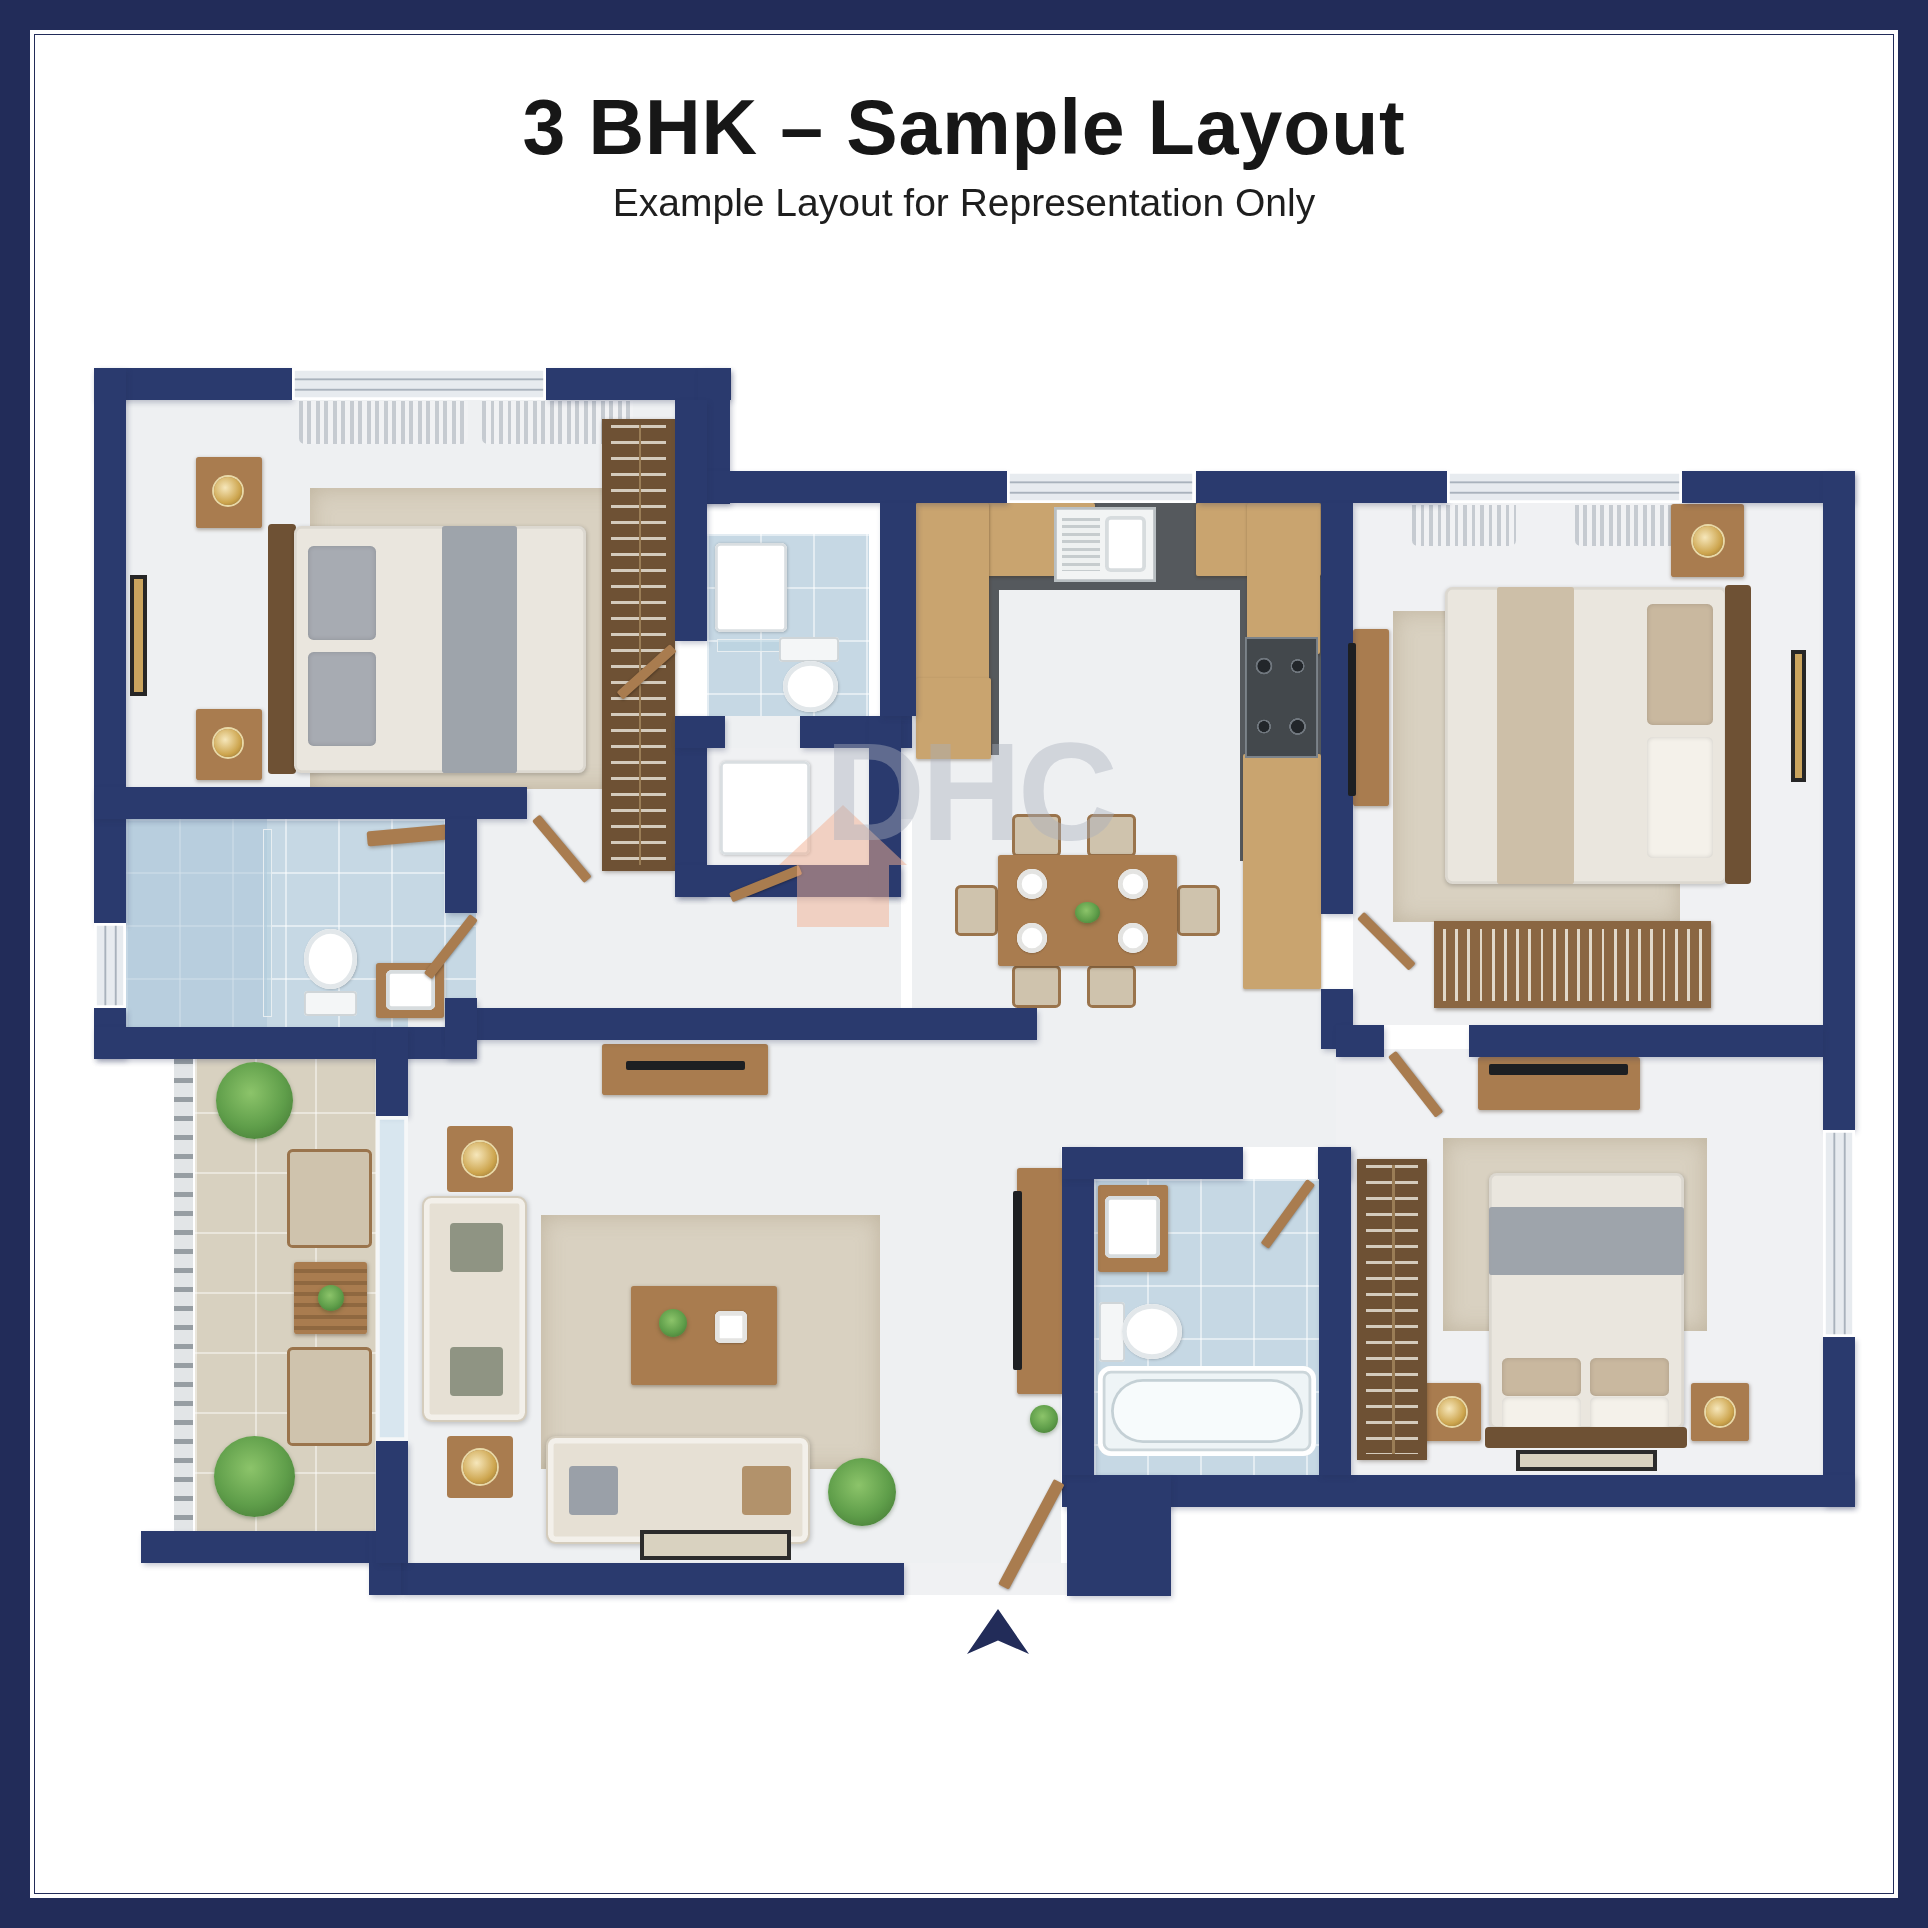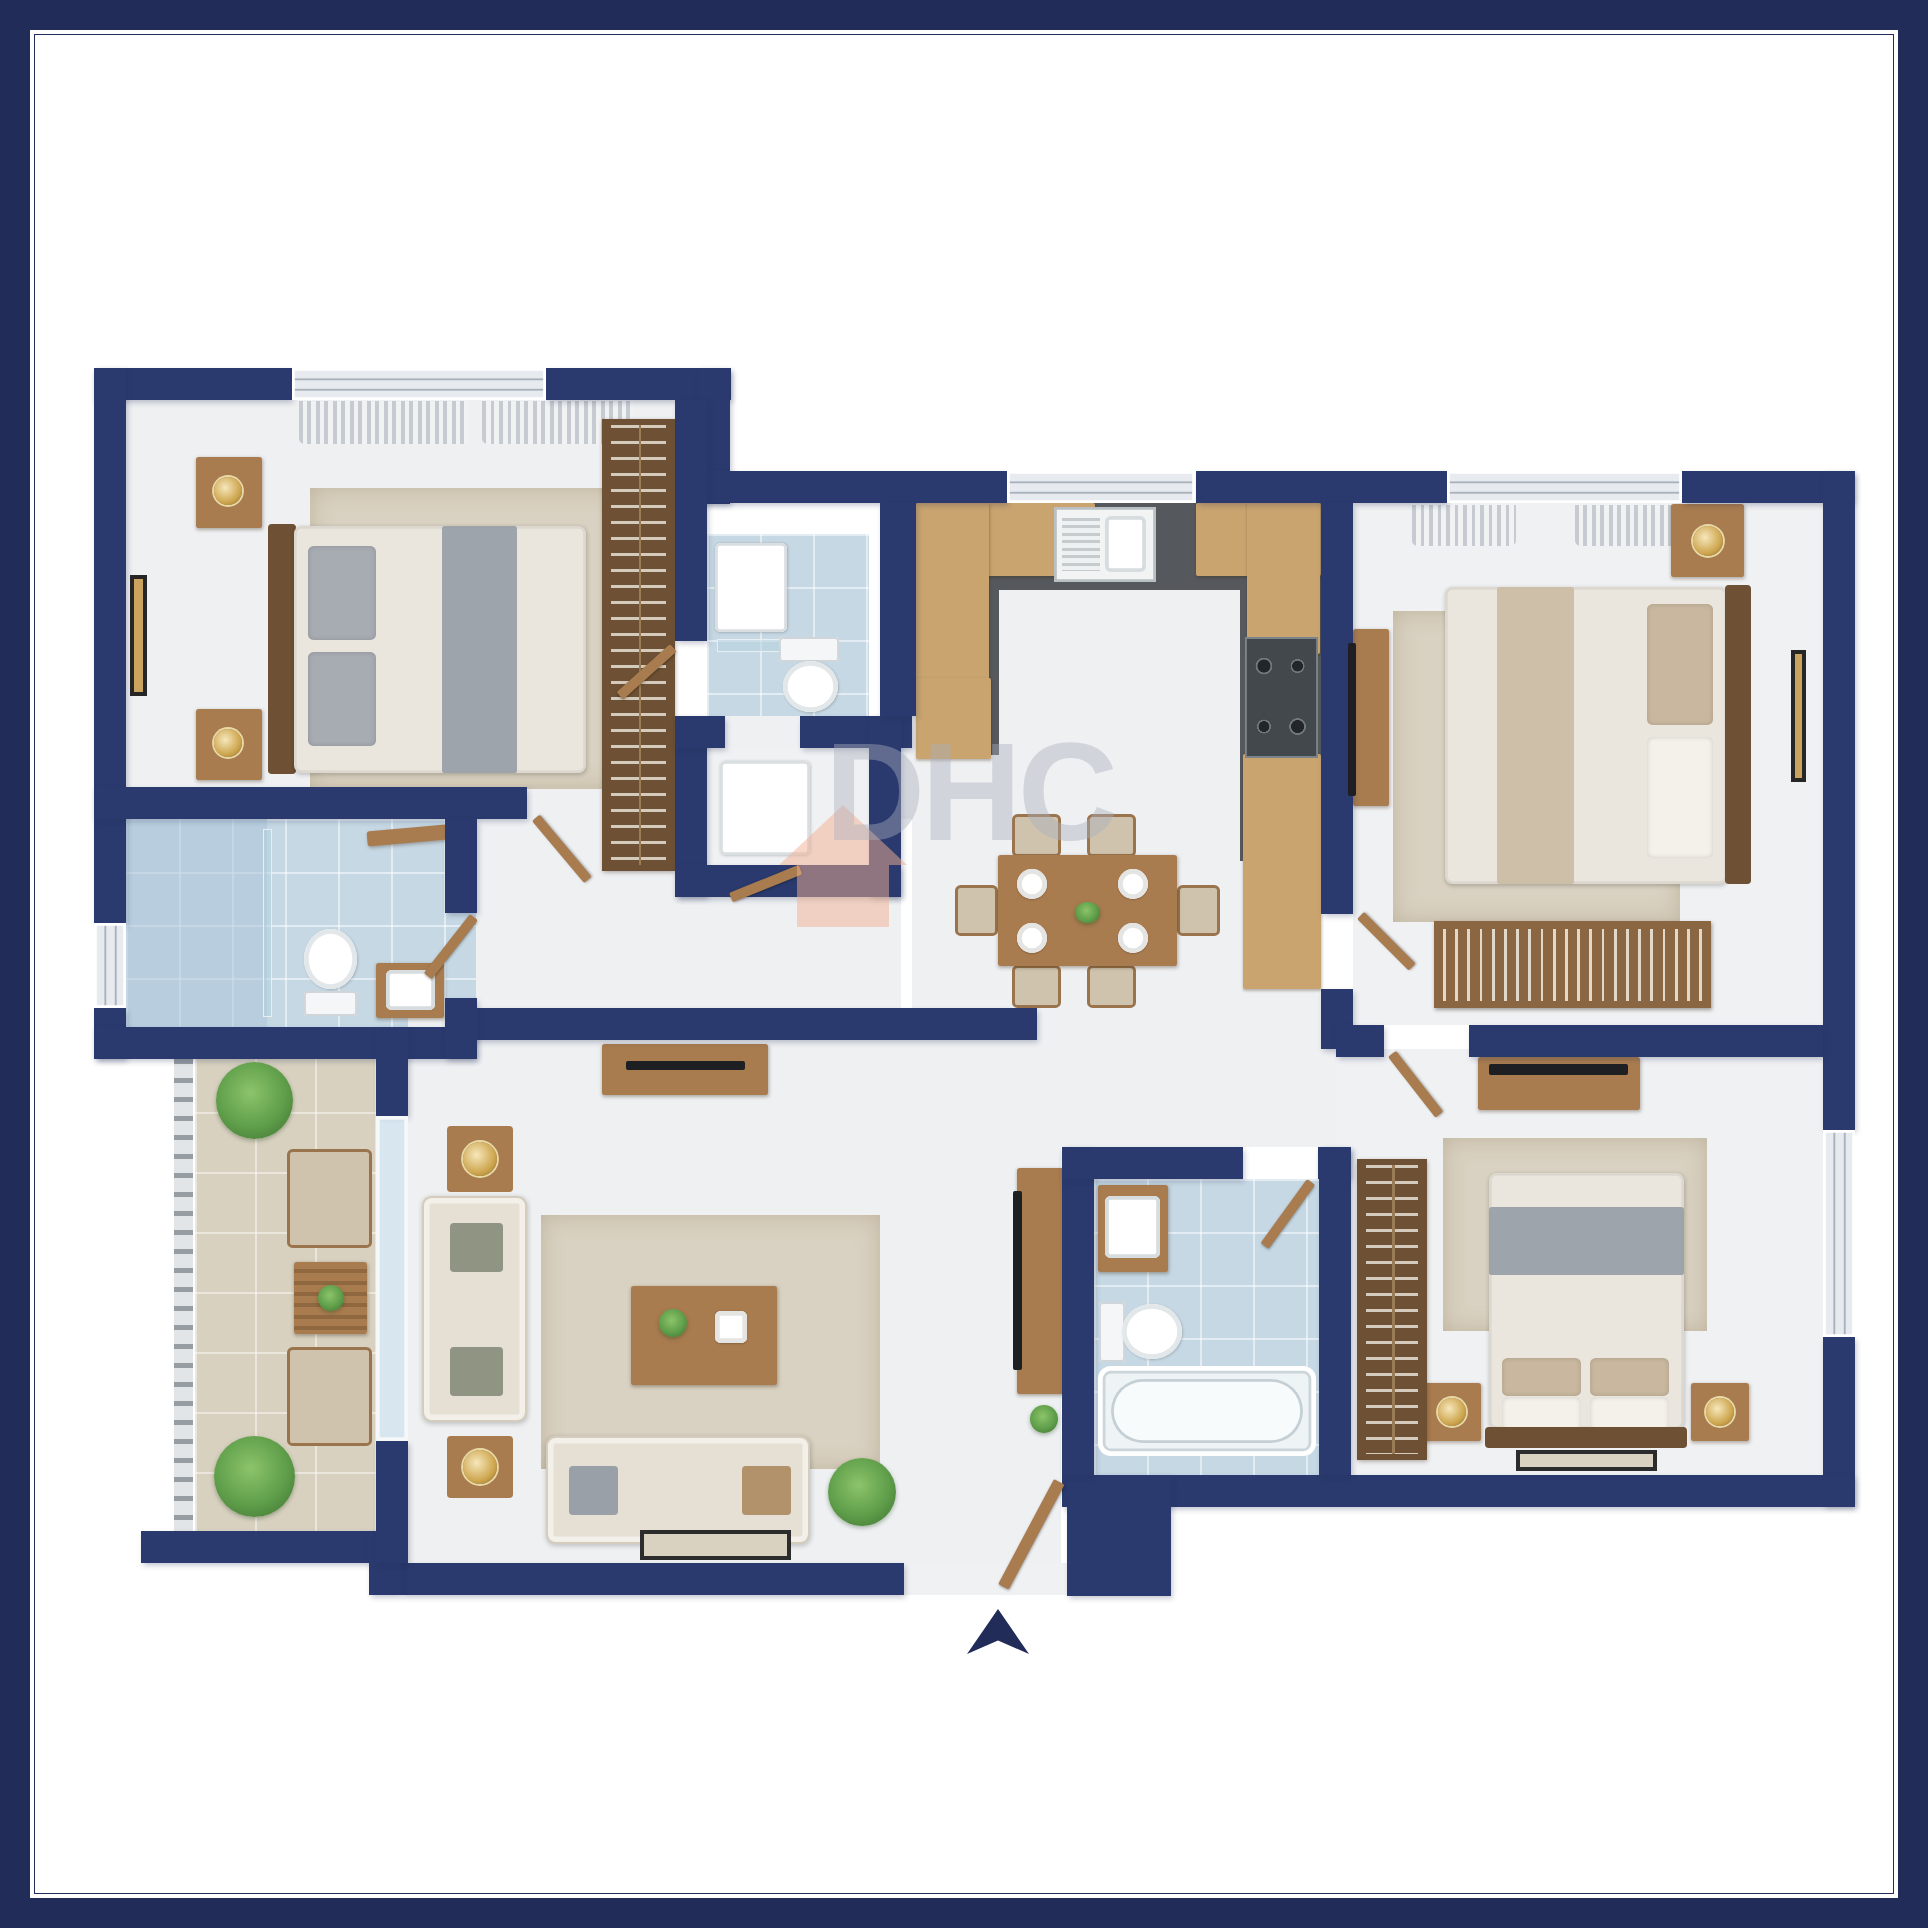--- a/index.html
+++ b/index.html
@@ -95,20 +95,22 @@
   .wm-brand{display:block;margin-top:15px;font-size:34px;font-weight:700;color:#9ba1ab;
             opacity:.6;letter-spacing:11.3px;}
 </style>
 </head>
 <body>
 
 <div class="canvas">
   <div class="frame"></div>
   <div class="frame-line"></div>
 
+  <div class="title">3 BHK – Sample Layout</div>
+  <div class="subtitle">Example Layout for Representation Only</div>
 
   <div class="plan">
 
     <div class="floor" style="left:51px;top:136px;width:549px;height:419px"></div>
     <div class="tile" style="left:51px;top:555px;width:350px;height:208px"></div>
     <div class="shower" style="left:51px;top:555px;width:141px;height:208px"></div>
     <div class="floor" style="left:401px;top:555px;width:425px;height:189px"></div>
     <div class="floor" style="left:632px;top:452px;width:205px;height:103px"></div>
     <div class="floor2" style="left:632px;top:484px;width:162px;height:117px"></div>
     <div class="tile" style="left:632px;top:270px;width:162px;height:182px"></div>

